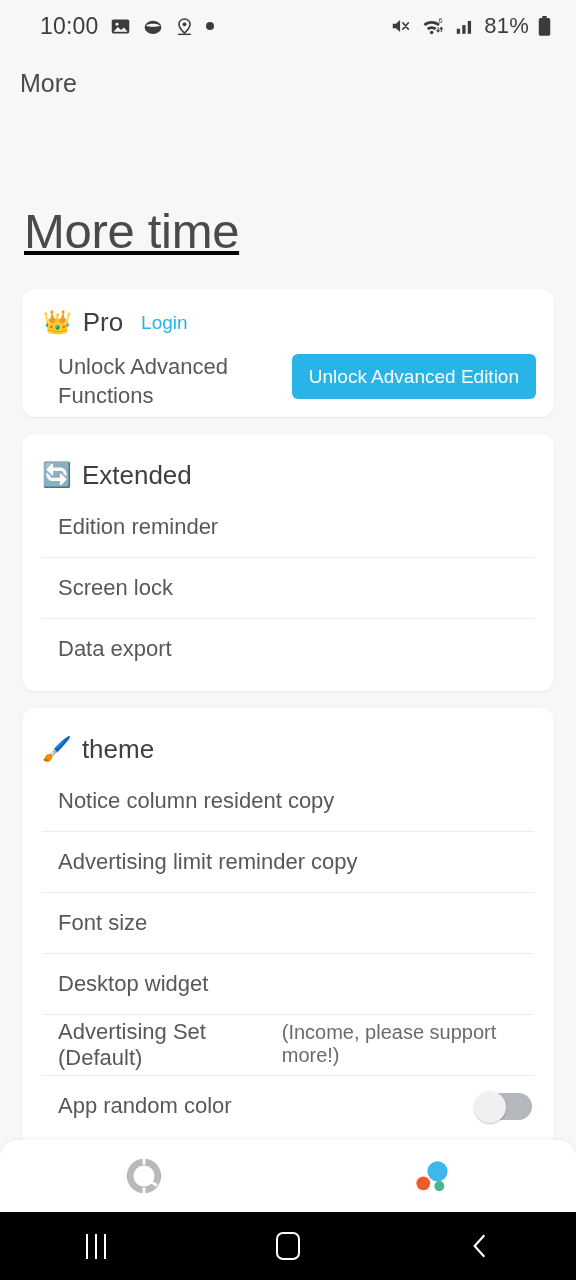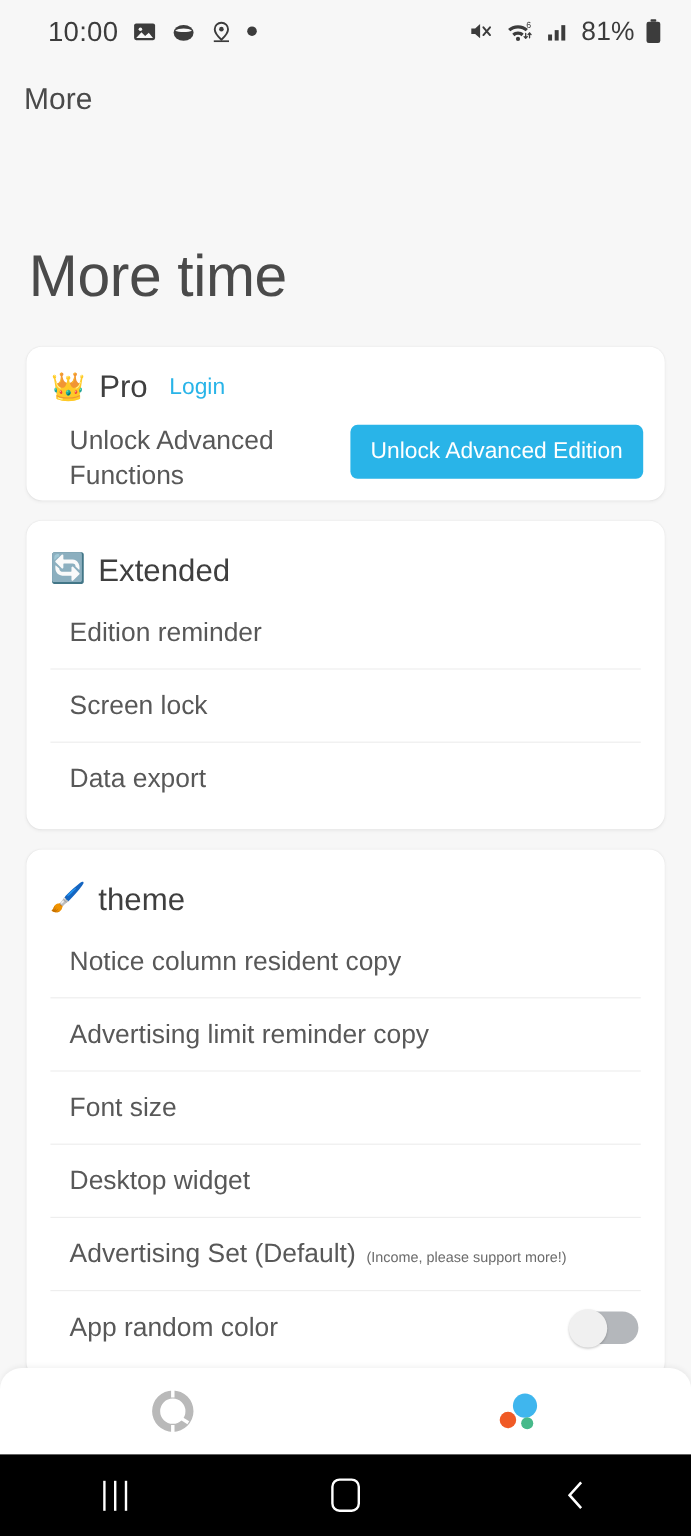--- a/index.html
+++ b/index.html
@@ -74,20 +74,21 @@
 
   
   .big-header {
     position: absolute;
     top: 114px; left: 0;
     width: 576px;
     height: 165px;
     display: flex;
     align-items: flex-end;
     padding: 0 0 22px 24px;
+    text-decoration: underline;
   }
   .big-title {
     font-size: 49px;
     color: #4a4a4a;
     font-weight: 400;
     line-height: 1.05;
     letter-spacing: -0.3px;
   }
 
   
@@ -190,21 +191,21 @@
     background: #eeeeee;
   }
   .row-label {
     font-size: 22px;
     color: #585858;
     display: flex;
     align-items: baseline;
     gap: 9px;
   }
   .row-sub {
-    font-size: 12px;
+    font-size: 20px;
     color: #6b6b6b;
   }
 
   
   .switch {
     position: relative;
     width: 58px;
     height: 30px;
     flex: 0 0 auto;
   }

